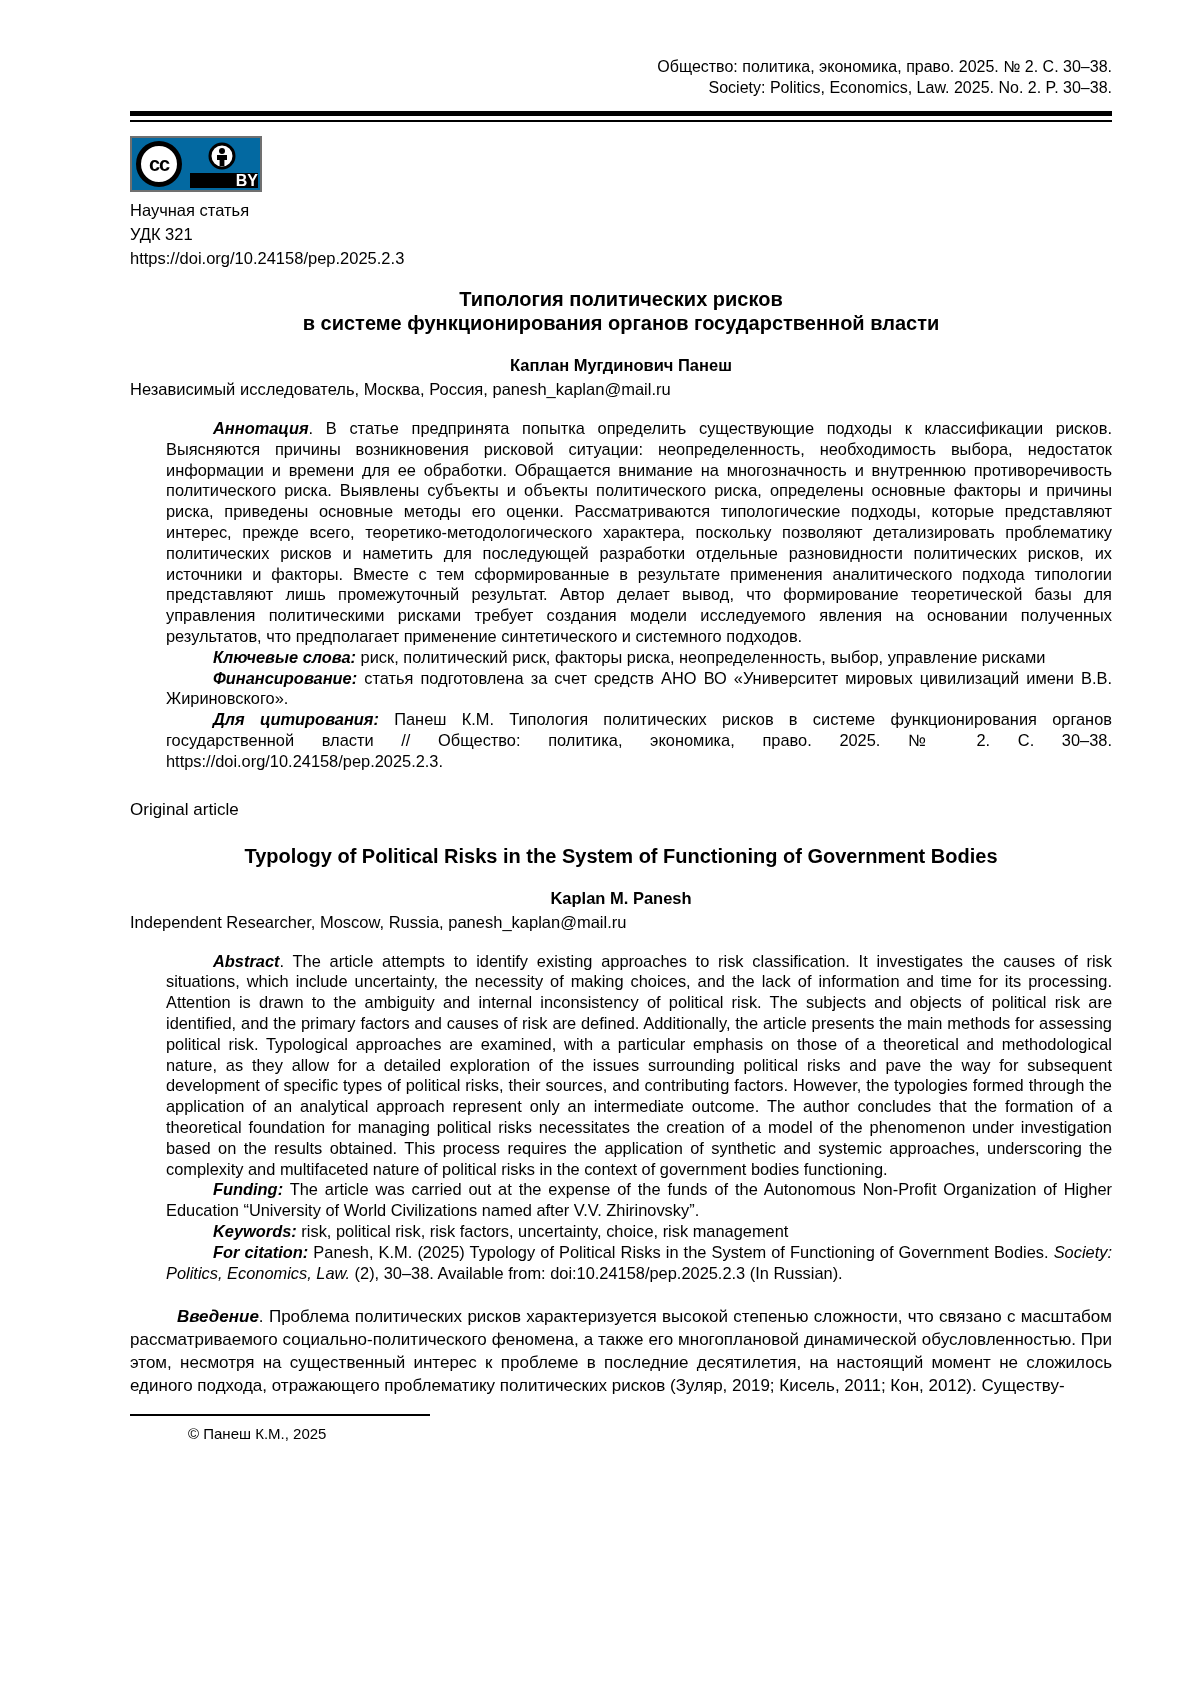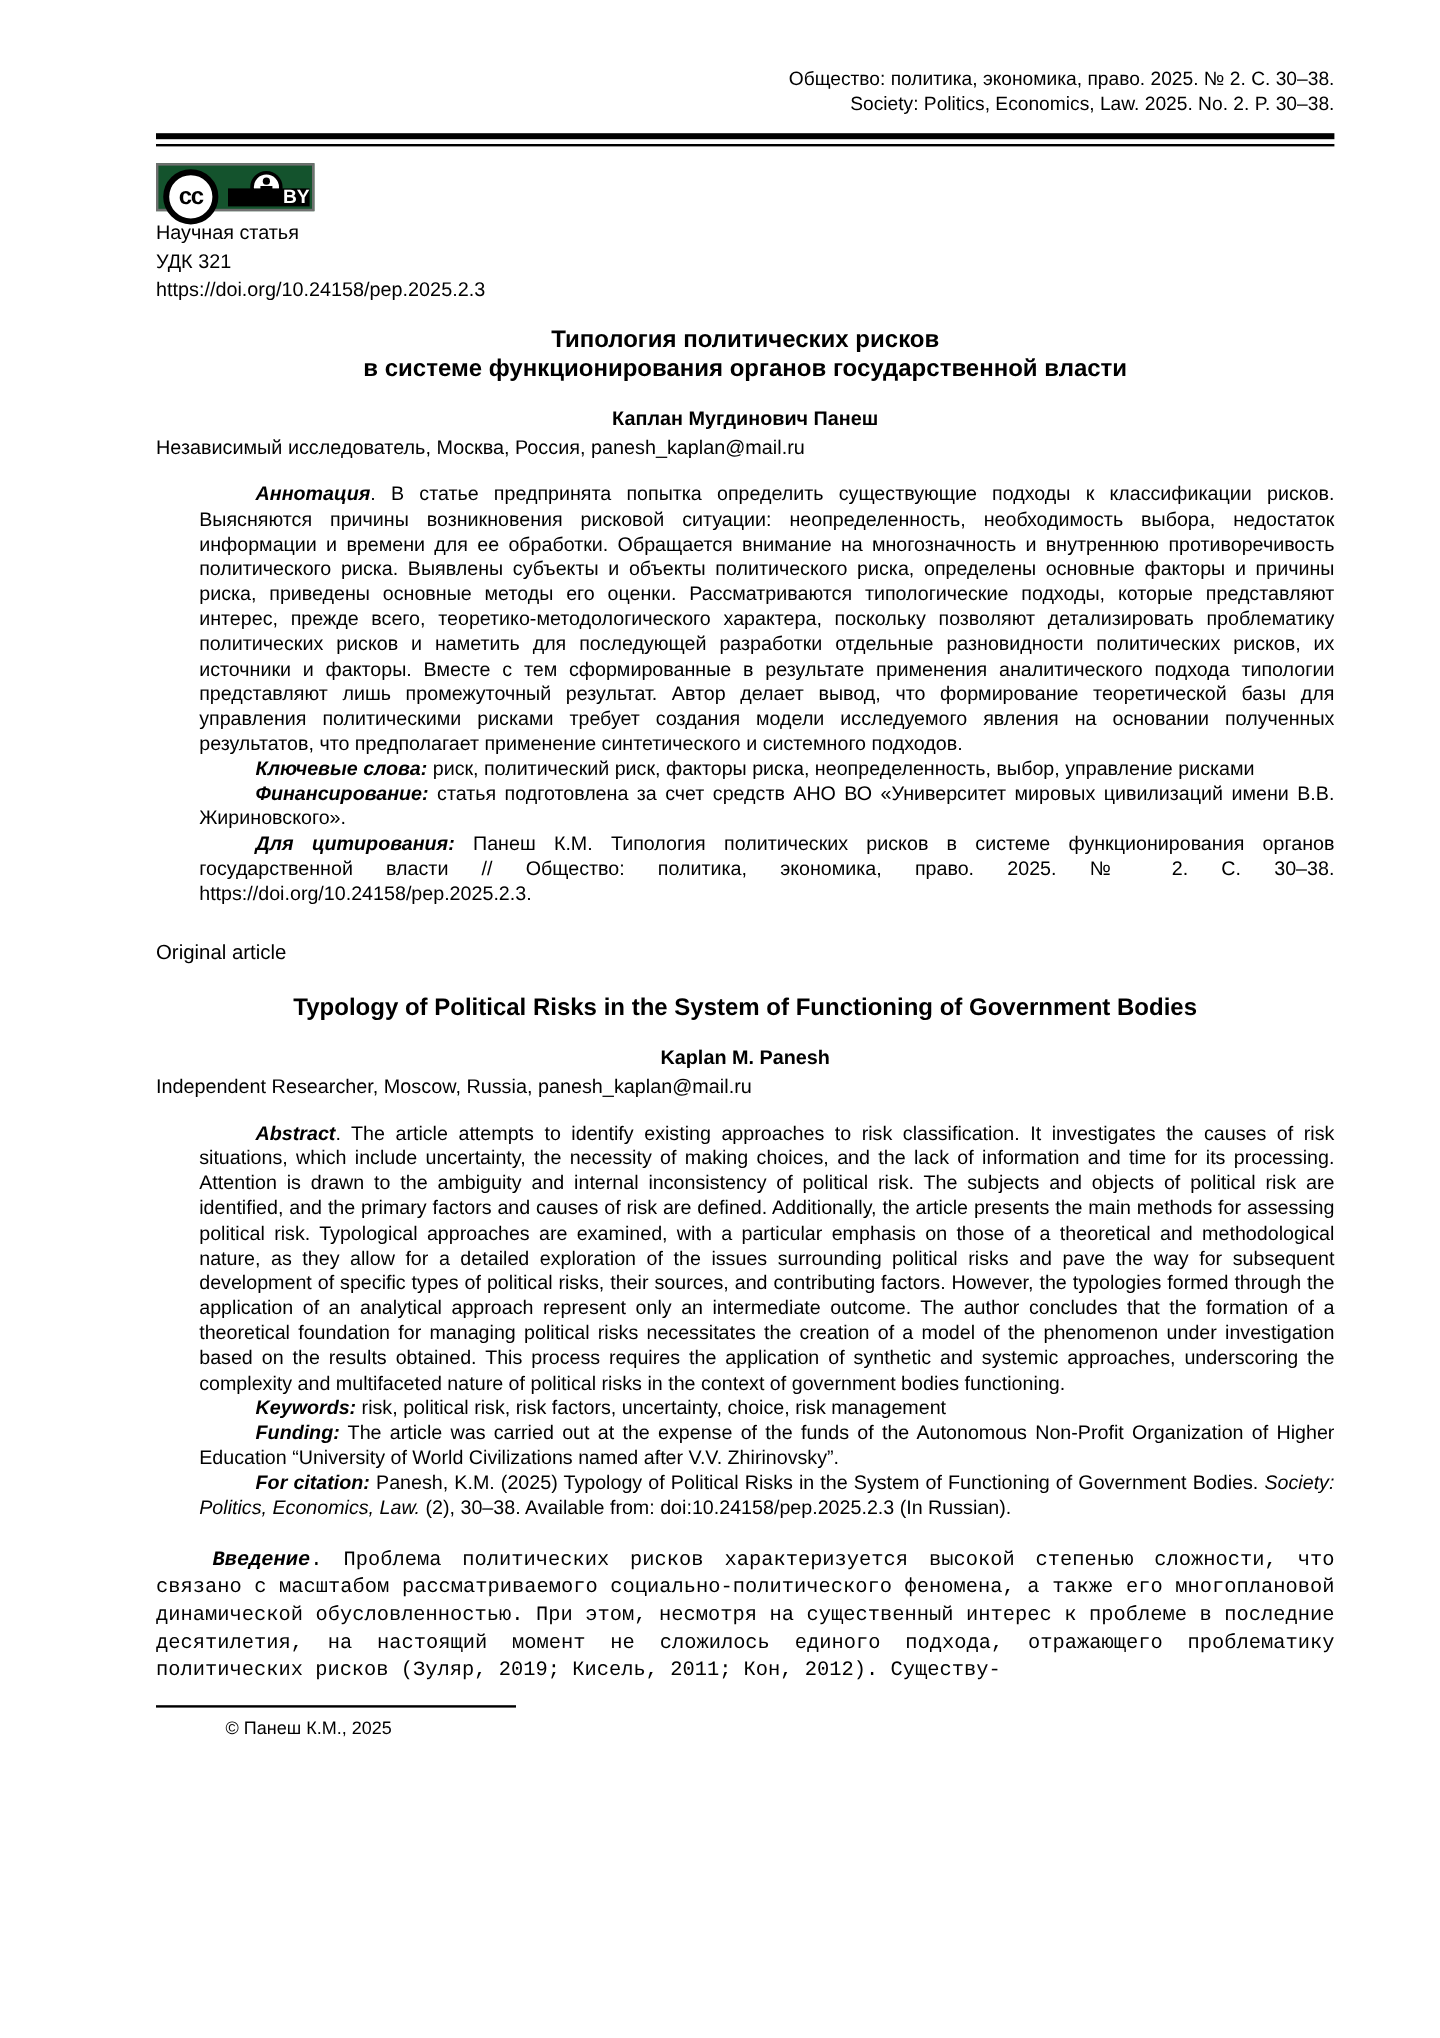--- a/index.html
+++ b/index.html
@@ -14,22 +14,22 @@
   .journal-header { text-align: right; font-size: 16px; line-height: 21px; }
 
   .double-rule {
     margin-top: 13px; height: 11px;
     border-top: 5px solid #000; border-bottom: 2px solid #000;
   }
 
   
   .cc-badge {
     margin-top: 14px; position: relative;
-    width: 132px; height: 40px;
-    background: #14532d; border: 2px solid #707070;
+    width: 132px; height: 56px;
+    background: #0369a1; border: 2px solid #707070;
   }
   .cc-circle {
     position: absolute; left: 4px; top: 3px;
     width: 46px; height: 46px; border-radius: 50%;
     background: #fff; border: 5px solid #000;
     display: flex; align-items: center; justify-content: center;
     font-weight: bold; font-size: 20px; letter-spacing: -1px;
     z-index: 2;
   }
   .by-strip {
@@ -56,21 +56,21 @@
   .abstract-block { margin-top: 17px; margin-left: 36px; }
   .abstract-block p, .intro-block p {
     font-size: 16.4px; line-height: 20.8px;
     text-align: justify; text-indent: 47px;
   }
   .runin { font-weight: bold; font-style: italic; }
   .italic { font-style: italic; }
 
   .original-article { margin-top: 28px; font-size: 17px; }
 
-  .intro-block { margin-top: 22px; font-family: Liberation Mono, monospace; }
+  .intro-block { margin-top: 22px; }
   .intro-block p { font-size: 17px; line-height: 23px; }
 
   .footnote-rule { margin-top: 17px; width: 300px; border-top: 2px solid #000; }
   .footer-copyright { margin-top: 9px; margin-left: 58px; font-size: 15px; }
 </style>
 </head>
 <body>
 
 <div class="page">
 
@@ -120,22 +120,22 @@
 
   <div class="title-en">Typology of Political Risks in the System of Functioning of Government Bodies</div>
 
   <div class="author-block">
     <div class="author-name">Kaplan M. Panesh</div>
     <div>Independent Researcher, Moscow, Russia, panesh_kaplan@mail.ru</div>
   </div>
 
   <div class="abstract-block">
     <p><span class="runin">Abstract</span><span>. The article attempts to identify existing approaches to risk classification. It investigates the causes of risk situations, which include uncertainty, the necessity of making choices, and the lack of information and time for its processing. Attention is drawn to the ambiguity and internal inconsistency of political risk. The subjects and objects of political risk are identified, and the primary factors and causes of risk are defined. Additionally, the article presents the main methods for assessing political risk. Typological approaches are examined, with a particular emphasis on those of a theoretical and methodological nature, as they allow for a detailed exploration of the issues surrounding political risks and pave the way for subsequent development of specific types of political risks, their sources, and contributing factors. However, the typologies formed through the application of an analytical approach represent only an intermediate outcome. The author concludes that the formation of a theoretical foundation for managing political risks necessitates the creation of a model of the phenomenon under investigation based on the results obtained. This process requires the application of synthetic and systemic approaches, underscoring the complexity and multifaceted nature of political risks in the context of government bodies functioning.</span></p>
+    <p><span class="runin">Funding:</span><span> The article was carried out at the expense of the funds of the Autonomous Non-Profit Organization of Higher Education “University of World Civilizations named after V.V. Zhirinovsky”.</span></p>
     <p><span class="runin">Keywords:</span><span> risk, political risk, risk factors, uncertainty, choice, risk management</span></p>
-    <p><span class="runin">Funding:</span><span> The article was carried out at the expense of the funds of the Autonomous Non-Profit Organization of Higher Education “University of World Civilizations named after V.V. Zhirinovsky”.</span></p>
     <p><span class="runin">For citation:</span><span> Panesh, K.M. (2025) Typology of Political Risks in the System of Functioning of Government Bodies. </span><span class="italic">Society: Politics, Economics, Law.</span><span> (2), 30–38. Available from: doi:10.24158/pep.2025.2.3 (In Russian).</span></p>
   </div>
 
   <div class="intro-block">
     <p><span class="runin">Введение</span><span>. Проблема политических рисков характеризуется высокой степенью сложности, что связано с масштабом рассматриваемого социально-политического феномена, а также его многоплановой динамической обусловленностью. При этом, несмотря на существенный интерес к проблеме в последние десятилетия, на настоящий момент не сложилось единого подхода, отражающего проблематику политических рисков (Зуляр, 2019; Кисель, 2011; Кон, 2012). Существу-</span></p>
   </div>
 
   <div class="footnote-rule"></div>
   <div class="footer-copyright">© Панеш К.М., 2025</div>
 

